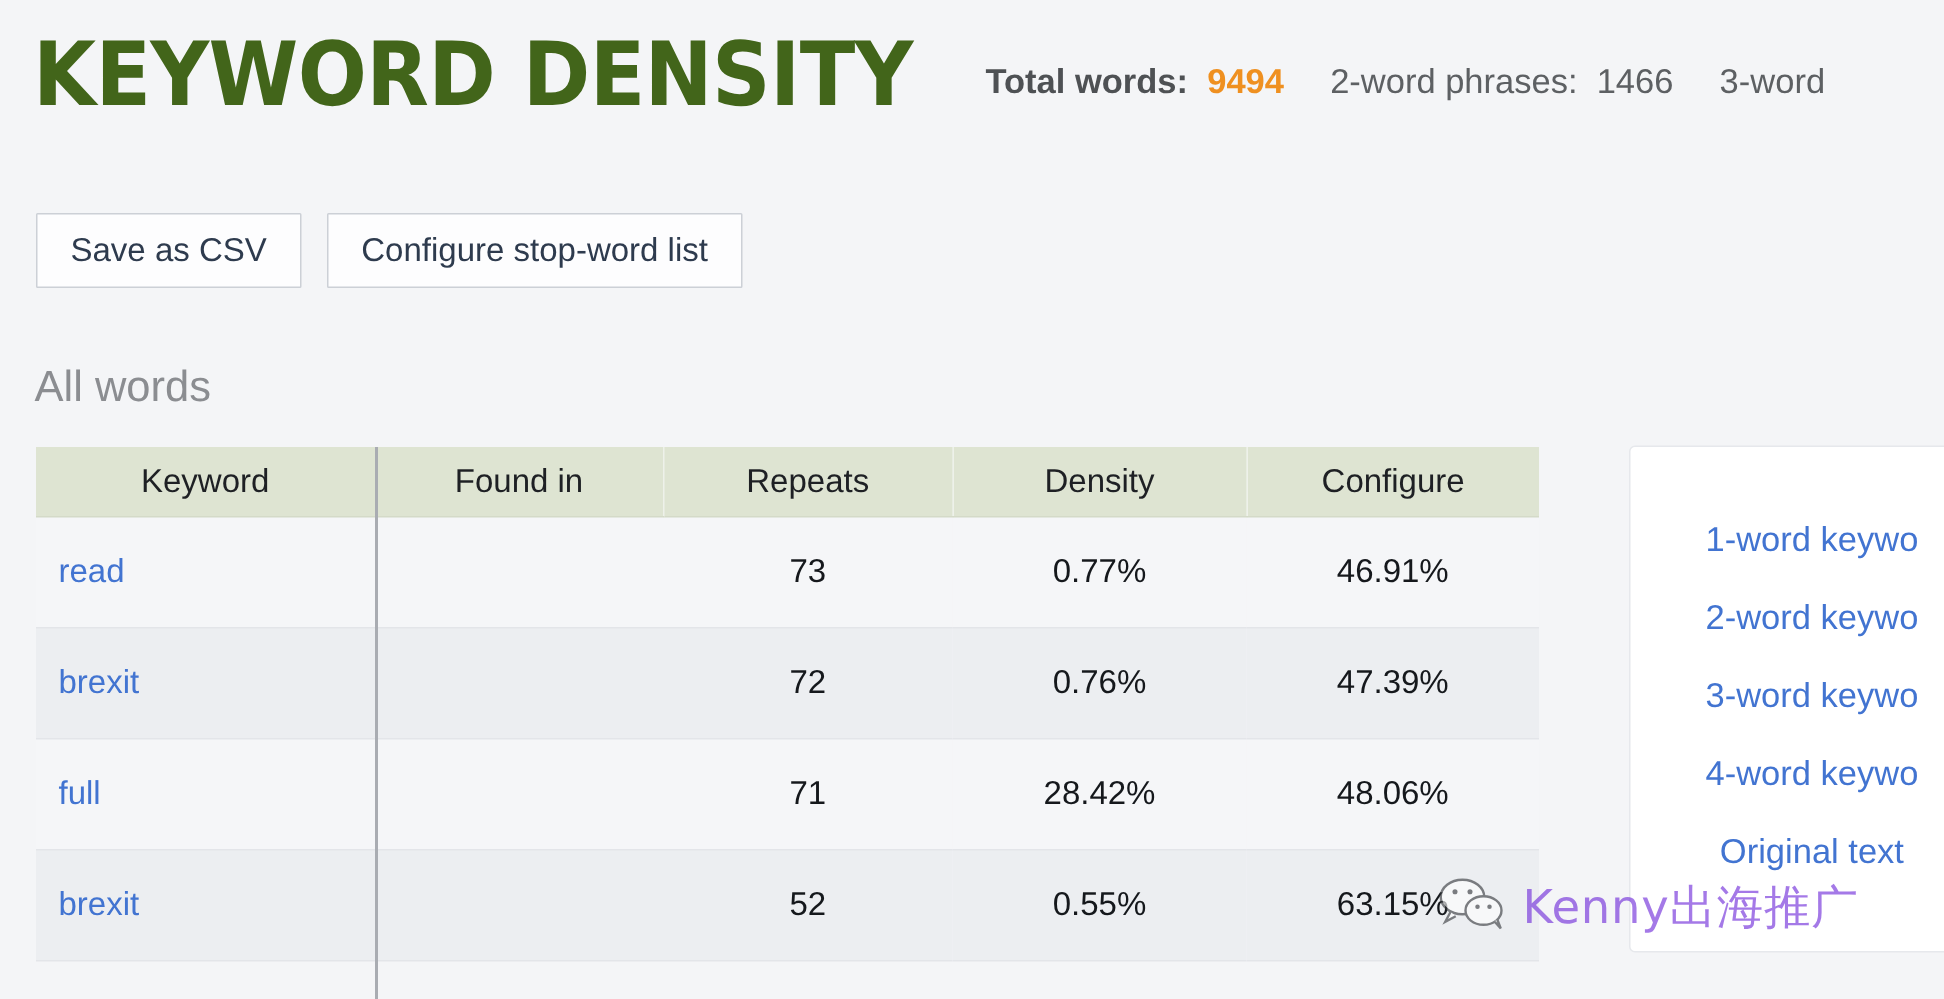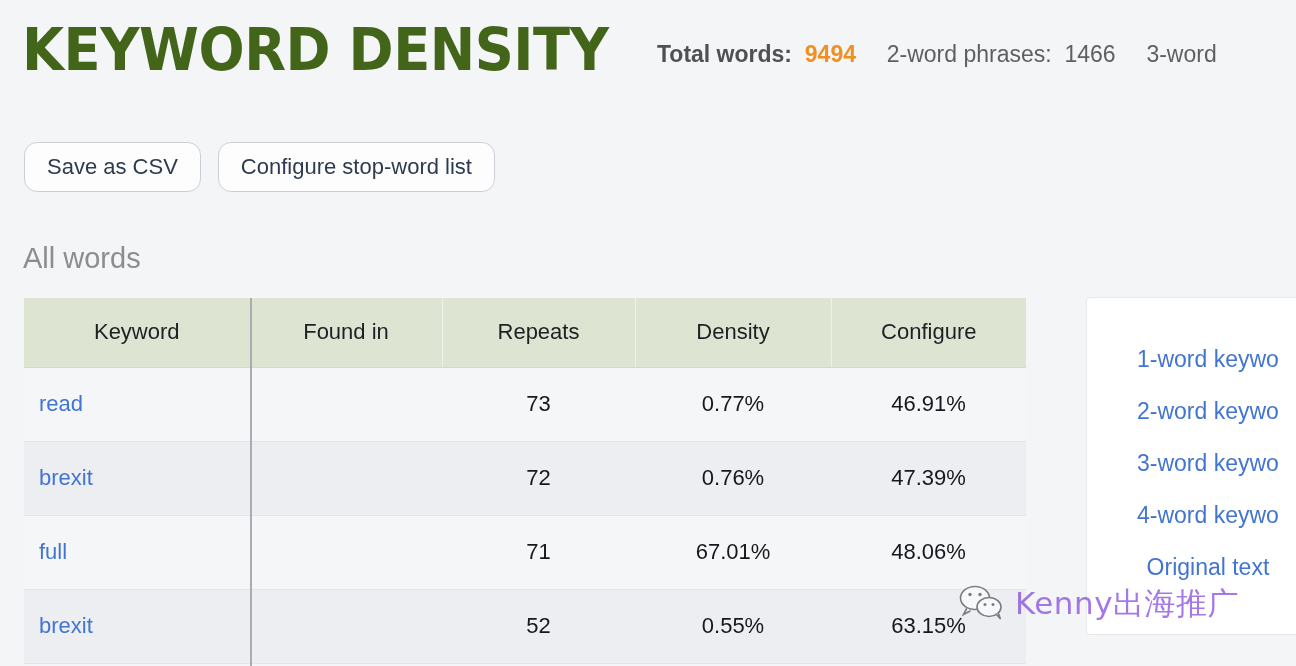--- a/index.html
+++ b/index.html
@@ -56,21 +56,21 @@
     gap: 17px;
   }
   .tool-btn {
     display: inline-flex;
     align-items: center;
     justify-content: center;
     height: 50px;
     padding: 0 22px;
     background: #fdfdfe;
     border: 1px solid #ccd0d6;
-    border-radius: 13px;
+    border-radius: 1px;
     font-size: 22px;
     color: #2e3b4e;
     cursor: pointer;
     white-space: nowrap;
   }
 
   
   .section-label {
     position: absolute;
     font-size: 29px;
@@ -97,21 +97,21 @@
   table.kd-table col.c-foundin    { width: 192px; }
   table.kd-table col.c-repeats    { width: 193px; }
   table.kd-table col.c-density    { width: 196px; }
   table.kd-table col.c-prominence { width: 195px; }
 
   table.kd-table thead th {
     background: #dee4d2;
     color: #1e2024;
     font-weight: 400;
     font-size: 22px;
-    height: 69px;
+    height: 46px;
     border-right: 1px solid #eef1ea;
     border-bottom: 1px solid #d4dac8;
   }
   table.kd-table thead th:last-child { border-right: none; }
 
   table.kd-table tbody td {
     height: 74px;
     border-bottom: 1px solid #e3e5e9;
     font-size: 22px;
     color: #15181c;
@@ -243,21 +243,21 @@
           <td class="kw-cell"><a class="kw-link">brexit</a></td>
           <td></td>
           <td>72</td>
           <td>0.76%</td>
           <td>47.39%</td>
         </tr>
         <tr>
           <td class="kw-cell"><a class="kw-link">full</a></td>
           <td></td>
           <td>71</td>
-          <td>67.01%</td>
+          <td>28.42%</td>
           <td>48.06%</td>
         </tr>
         <tr>
           <td class="kw-cell"><a class="kw-link">brexit</a></td>
           <td></td>
           <td>52</td>
           <td>0.55%</td>
           <td>63.15%</td>
         </tr>
       </tbody>

